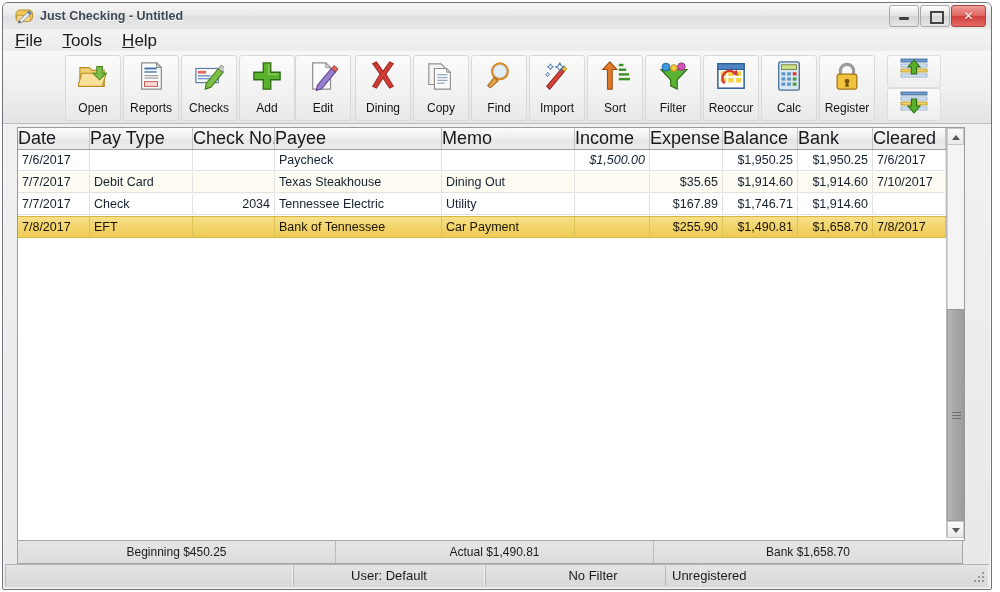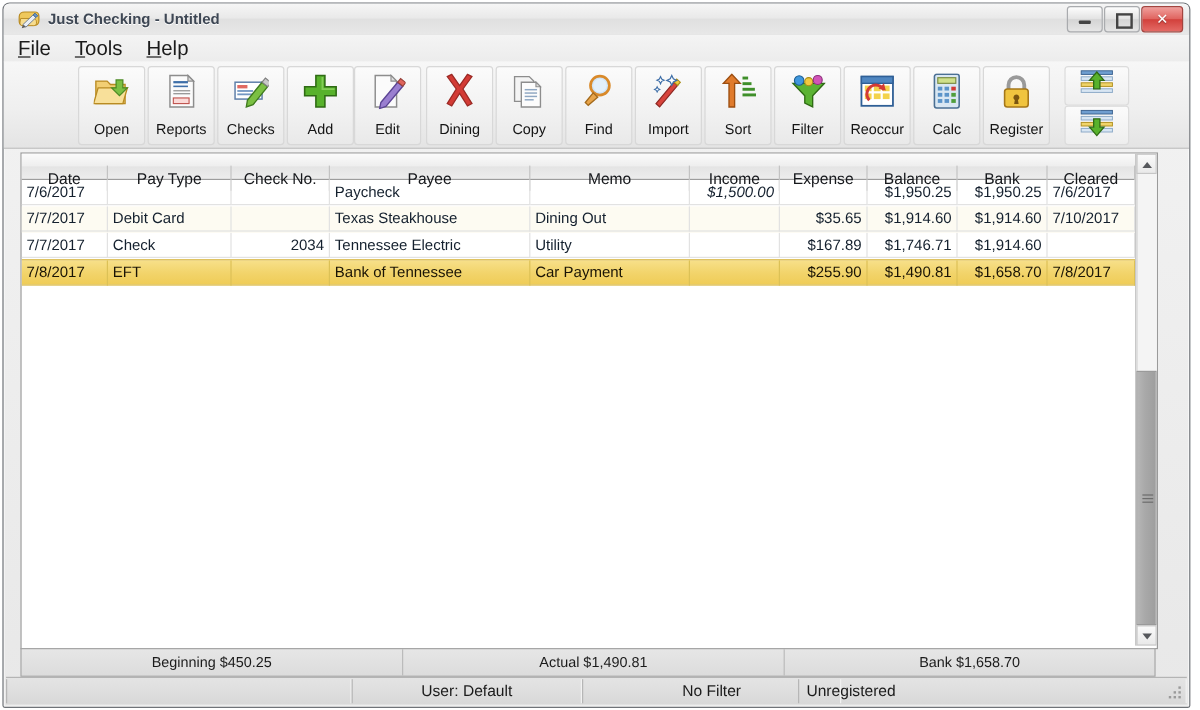--- a/index.html
+++ b/index.html
@@ -99,22 +99,22 @@
   .gridwrap{
     position:absolute;left:14px;top:124px;width:946px;height:412px;
     border:1px solid #9a9a9a;background:#ffffff;overflow:hidden;
   }
   .gridhead{
     position:absolute;left:0;top:0;height:21px;width:928px;
     background:linear-gradient(#fbfbfb,#eeeeee 50%,#e4e4e4 52%,#ededed);
     border-bottom:1px solid #9d9d9d;
   }
   .hcell{
-    position:absolute;top:10px;height:21px;line-height:21px;
-    font-size:13px;color:#16181c;text-align:center;
+    position:absolute;top:0;height:21px;line-height:21px;
+    font-size:18px;color:#16181c;
     border-right:1px solid #c3c3c3;
     box-sizing:border-box;overflow:hidden;white-space:nowrap;
     cursor:default;
   }
   .rowsarea{position:absolute;left:0;top:22px;width:928px;height:390px;}
   .grow{position:absolute;left:0;width:928px;height:22px;}
   .grow.alt{background:#fdfbf2;}
   .grow.sel{
     background:linear-gradient(#f7e08a,#f2d46b 52%,#efcc57);
     border-top:1px solid #d8b53c;border-bottom:1px solid #d8b53c;

